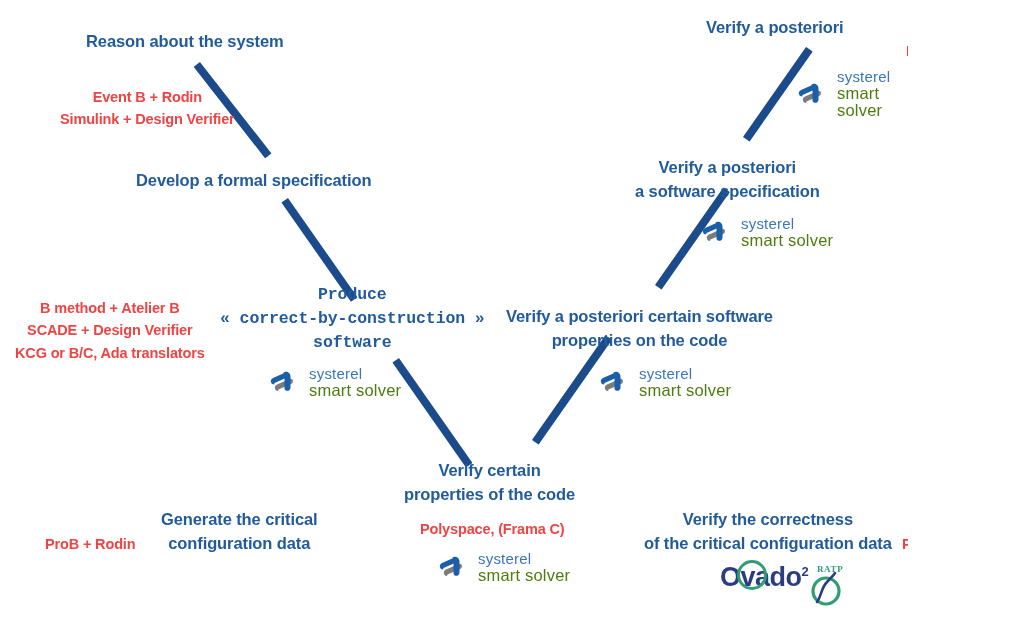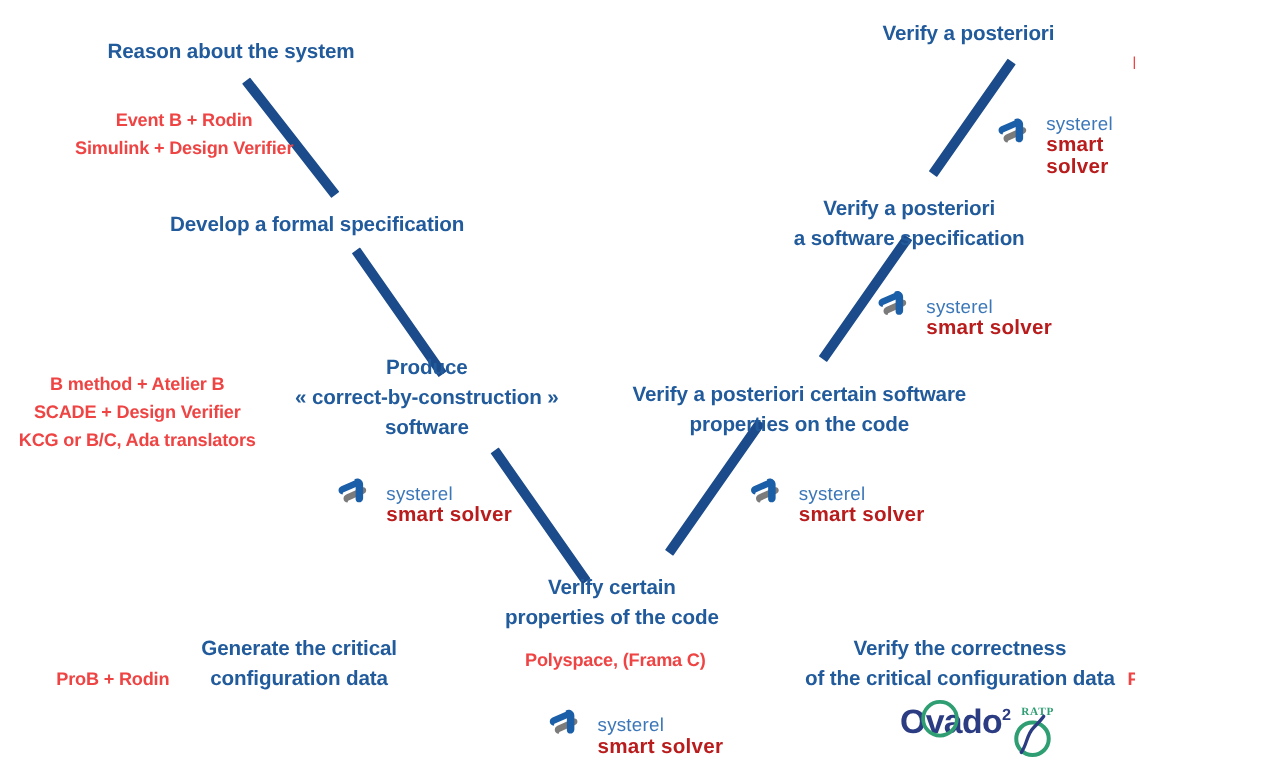--- a/index.html
+++ b/index.html
@@ -57,26 +57,25 @@
   .ss-words {
     display: flex;
     flex-direction: column;
     line-height: 1.0;
   }
   .ss-top {
     font-size: 15px;
     color: #3b77b8;
     font-weight: 400;
     letter-spacing: 0.2px;
-    margin-top: 23px;
   }
   .ss-bot {
     font-size: 16.5px;
-    color: #b91c1c;
-    font-weight: 700;
+    color: #4d7c0f;
+    font-weight: 400;
     letter-spacing: 0.2px;
     margin-top: 1px;
   }
 
   
   .ovado-logo {
     position: absolute;
     display: flex;
     align-items: flex-start;
   }
@@ -119,21 +118,21 @@
   <div class="conn" style="left:743px; top:137px; width:110px; height:8px; transform: rotate(-55deg);"></div>
 
   <div class="node" style="left:86px; top:30px;">
     <div>Reason about the system</div>
   </div>
 
   <div class="node" style="left:136px; top:169px;">
     <div>Develop a formal specification</div>
   </div>
 
-  <div class="node" style="left:236px; top:283px;">
+  <div class="node" style="left:220px; top:283px;font-family:Liberation Mono, monospace;">
     <div>Produce</div>
     <div>« correct-by-construction »</div>
     <div>software</div>
   </div>
 
   <div class="node" style="left:404px; top:459px;text-align:center;">
     <div>Verify certain</div>
     <div>properties of the code</div>
   </div>
 

